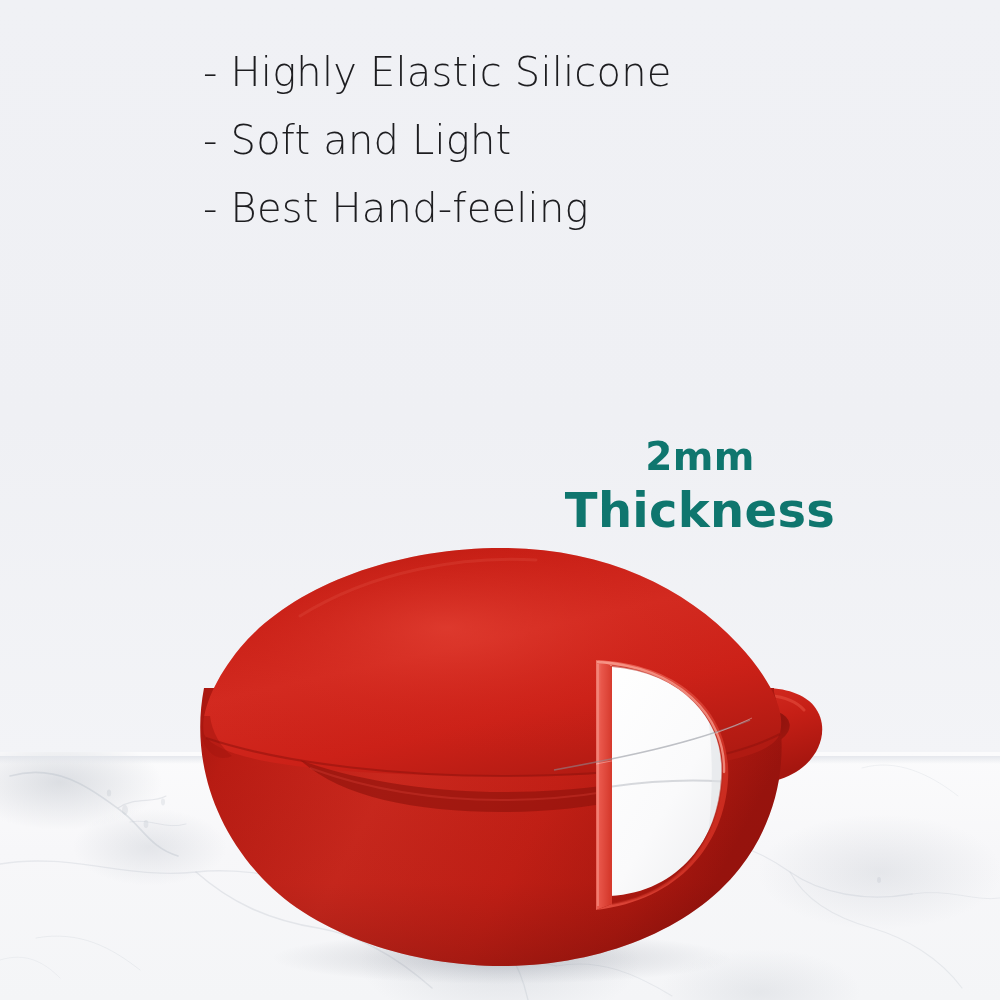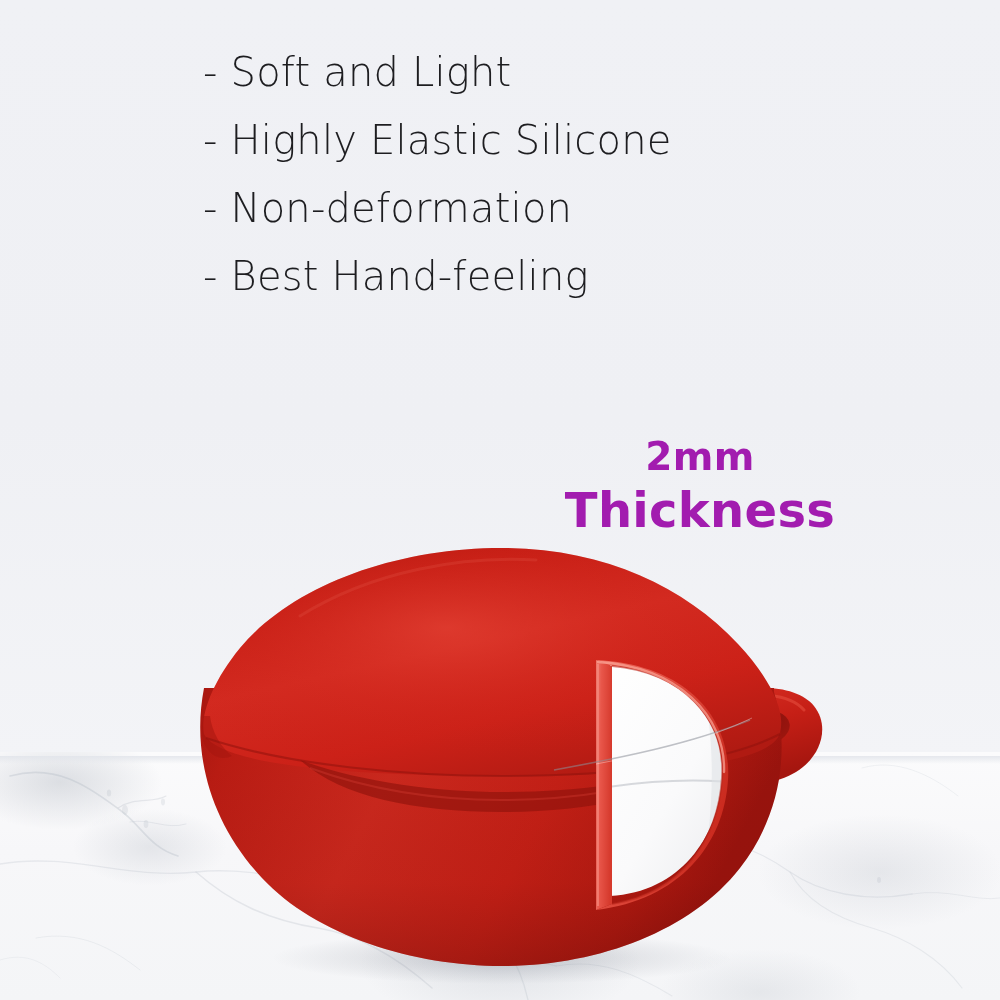--- a/index.html
+++ b/index.html
@@ -78,21 +78,21 @@
     position: absolute;
     left: 520px;
     top: 432px;
     width: 360px;
     text-align: center;
   }
   .thickness-value,
   .thickness-label {
     font-family: "DejaVu Sans", sans-serif;
     font-weight: bold;
-    color: #a21caf;
+    color: #0f766e;
     letter-spacing: 0.3px;
   }
   .thickness-value { font-size: 39px; line-height: 50px; }
   .thickness-label { font-size: 48px; line-height: 56px; }
 
   
   .product {
     position: absolute;
     left: 150px;
     top: 520px;
@@ -131,23 +131,22 @@
       <ellipse cx="146" cy="72" rx="2.4" ry="4"></ellipse>
       <ellipse cx="163" cy="50" rx="2" ry="3.4"></ellipse>
       <ellipse cx="109" cy="41" rx="2.2" ry="3.6"></ellipse>
       <ellipse cx="592" cy="198" rx="2.2" ry="3.2"></ellipse>
       <ellipse cx="879" cy="128" rx="2" ry="3"></ellipse>
     </g>
   </svg>
   <div class="bg-seam"></div>
 
   <div class="feature-list">
+    <div class="feature-item">- Highly Elastic Silicone</div>
     <div class="feature-item">- Soft and Light</div>
-    <div class="feature-item">- Highly Elastic Silicone</div>
-    <div class="feature-item">- Non-deformation</div>
     <div class="feature-item">- Best Hand-feeling</div>
   </div>
 
   <div class="thickness-callout">
     <div class="thickness-value">2mm</div>
     <div class="thickness-label">Thickness</div>
   </div>
 
   <div class="product">
     <svg width="740" height="470" viewBox="0 0 740 470">

